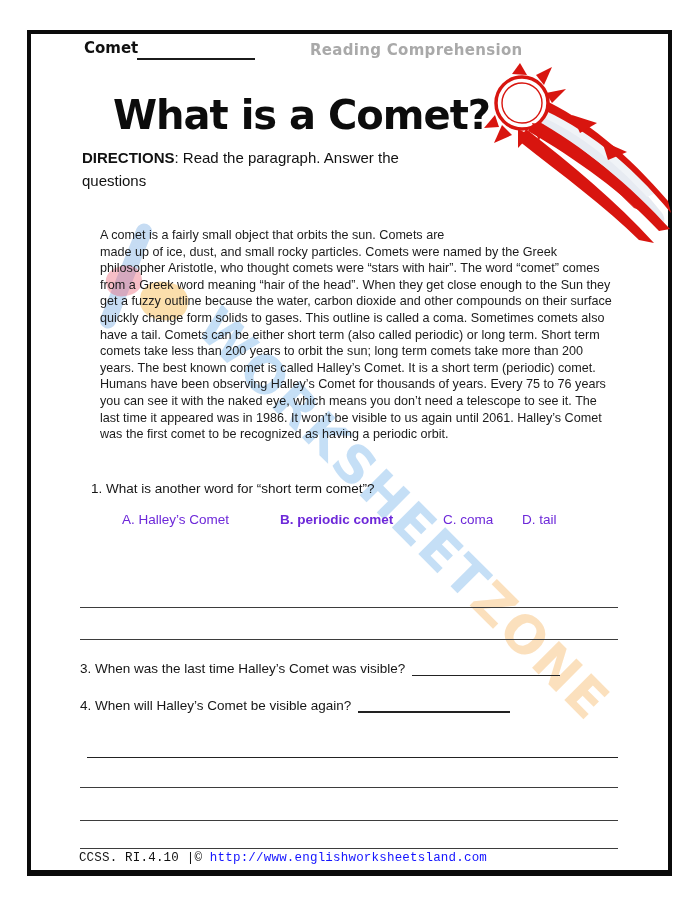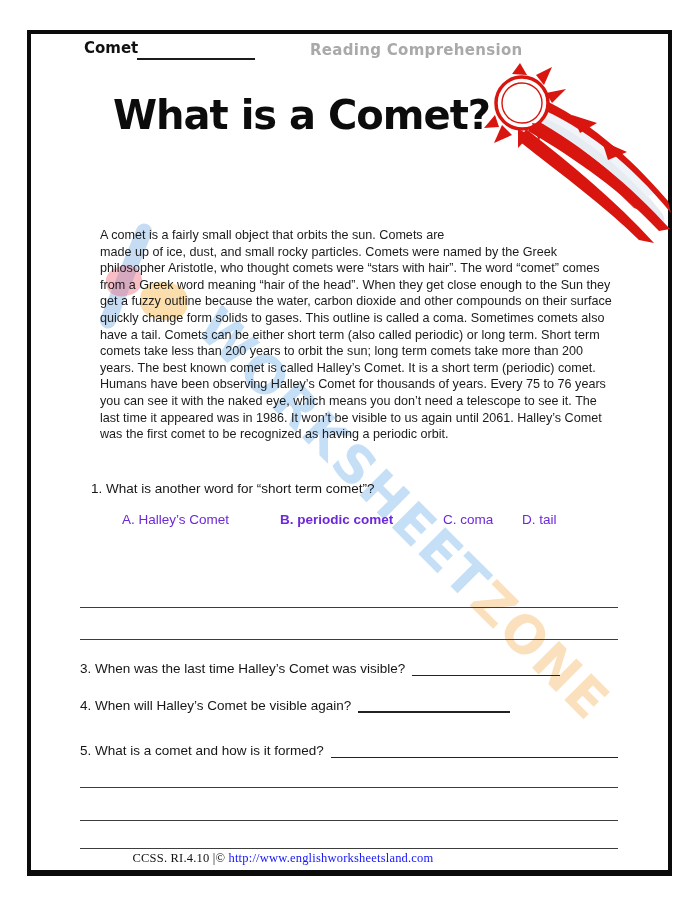--- a/index.html
+++ b/index.html
@@ -43,21 +43,21 @@
   .q2{top:562px;}
   .answer-line{position:absolute;left:80px;width:538px;border-top:1.5px solid #3d3d3d;z-index:2;}
   .al-1{top:607px;} .al-2{top:639px;} .al-3{top:787px;} .al-4{top:820px;} .al-5{top:848px;}
   .q-row{position:absolute;left:80px;display:flex;align-items:flex-end;font-size:13.5px;
          color:#161616;z-index:2;}
   .q3-row{top:660px;width:538px;} .q4-row{top:696px;width:538px;} .q5-row{top:742px;width:538px;}
   .inline-blank{display:inline-block;border-bottom:1.5px solid #222;height:15px;margin-left:7px;}
   .blank-3{width:148px;} .blank-4{width:152px;border-bottom-width:2px;} .blank-5{flex:1;}
   
   .footer{position:absolute;left:27px;top:851px;width:512px;text-align:center;
-          font-family:Liberation Serif, serif;font-size:12.5px;letter-spacing:.2px;
+          font-family:Liberation Mono, monospace;font-size:12.5px;letter-spacing:.2px;
           color:#111;z-index:2;}
   .footer-link{color:#1414ff;text-decoration:none;cursor:pointer;}
 </style>
 </head>
 <body>
 
 <div class="page">
 
   <div class="frame"></div>
 
@@ -85,20 +85,21 @@
     <circle cx="38" cy="40" r="20" fill="none" stroke="#d8150f" stroke-width="1.4"></circle>
     <path fill="#d8150f" d="M28,11 L36,0 L43,12 Z"></path>
     <path fill="#d8150f" d="M52,12 L68,4 L60,22 Z"></path>
     <path fill="#d8150f" d="M62,30 L82,26 L68,40 Z"></path>
     <path fill="#d8150f" d="M11,52 L0,65 L15,64 Z"></path>
     <path fill="#d8150f" d="M18,62 L10,80 L28,72 Z"></path>
     <path fill="#d8150f" d="M34,66 L34,85 L46,72 Z"></path>
     <path fill="#d8150f" d="M48,60 L55,78 L60,62 Z"></path>
   </svg>
 
+  <div class="directions"><span class="dir-bold">DIRECTIONS</span><span>: Read the paragraph. Answer the</span><br><span>questions</span></div>
 
   <div class="passage">A comet is a fairly small object that orbits the sun. Comets are
 made up of ice, dust, and small rocky particles. Comets were named by the Greek
 philosopher Aristotle, who thought comets were “stars with hair”. The word “comet” comes
 from a Greek word meaning “hair of the head”. When they get close enough to the Sun they
 get a fuzzy outline because the water, carbon dioxide and other compounds on their surface
 quickly change form solids to gases. This outline is called a coma. Sometimes comets also
 have a tail. Comets can be either short term (also called periodic) or long term. Short term
 comets take less than 200 years to orbit the sun; long term comets take more than 200
 years. The best known comet is called Halley’s Comet. It is a short term (periodic) comet.
@@ -118,21 +119,20 @@
 
   <div class="q-row q3-row">
       <span>3. When was the last time Halley’s Comet was visible?</span>
       <span class="inline-blank blank-3"></span>
     </div>
   <div class="q-row q4-row">
       <span>4. When will Halley’s Comet be visible again?</span>
       <span class="inline-blank blank-4"></span>
     </div>
   <div class="q-row q5-row">
-      <span>5.  What is a comet and how is it formed?</span>
       <span class="inline-blank blank-5"></span>
     </div>
 
   <div class="answer-line al-3"></div>
   <div class="answer-line al-4"></div>
   <div class="answer-line al-5"></div>
 
   <div class="footer"><span>CCSS. RI.4.10 |© </span><a class="footer-link">http://www.englishworksheetsland.com</a></div>
 
 </div>

